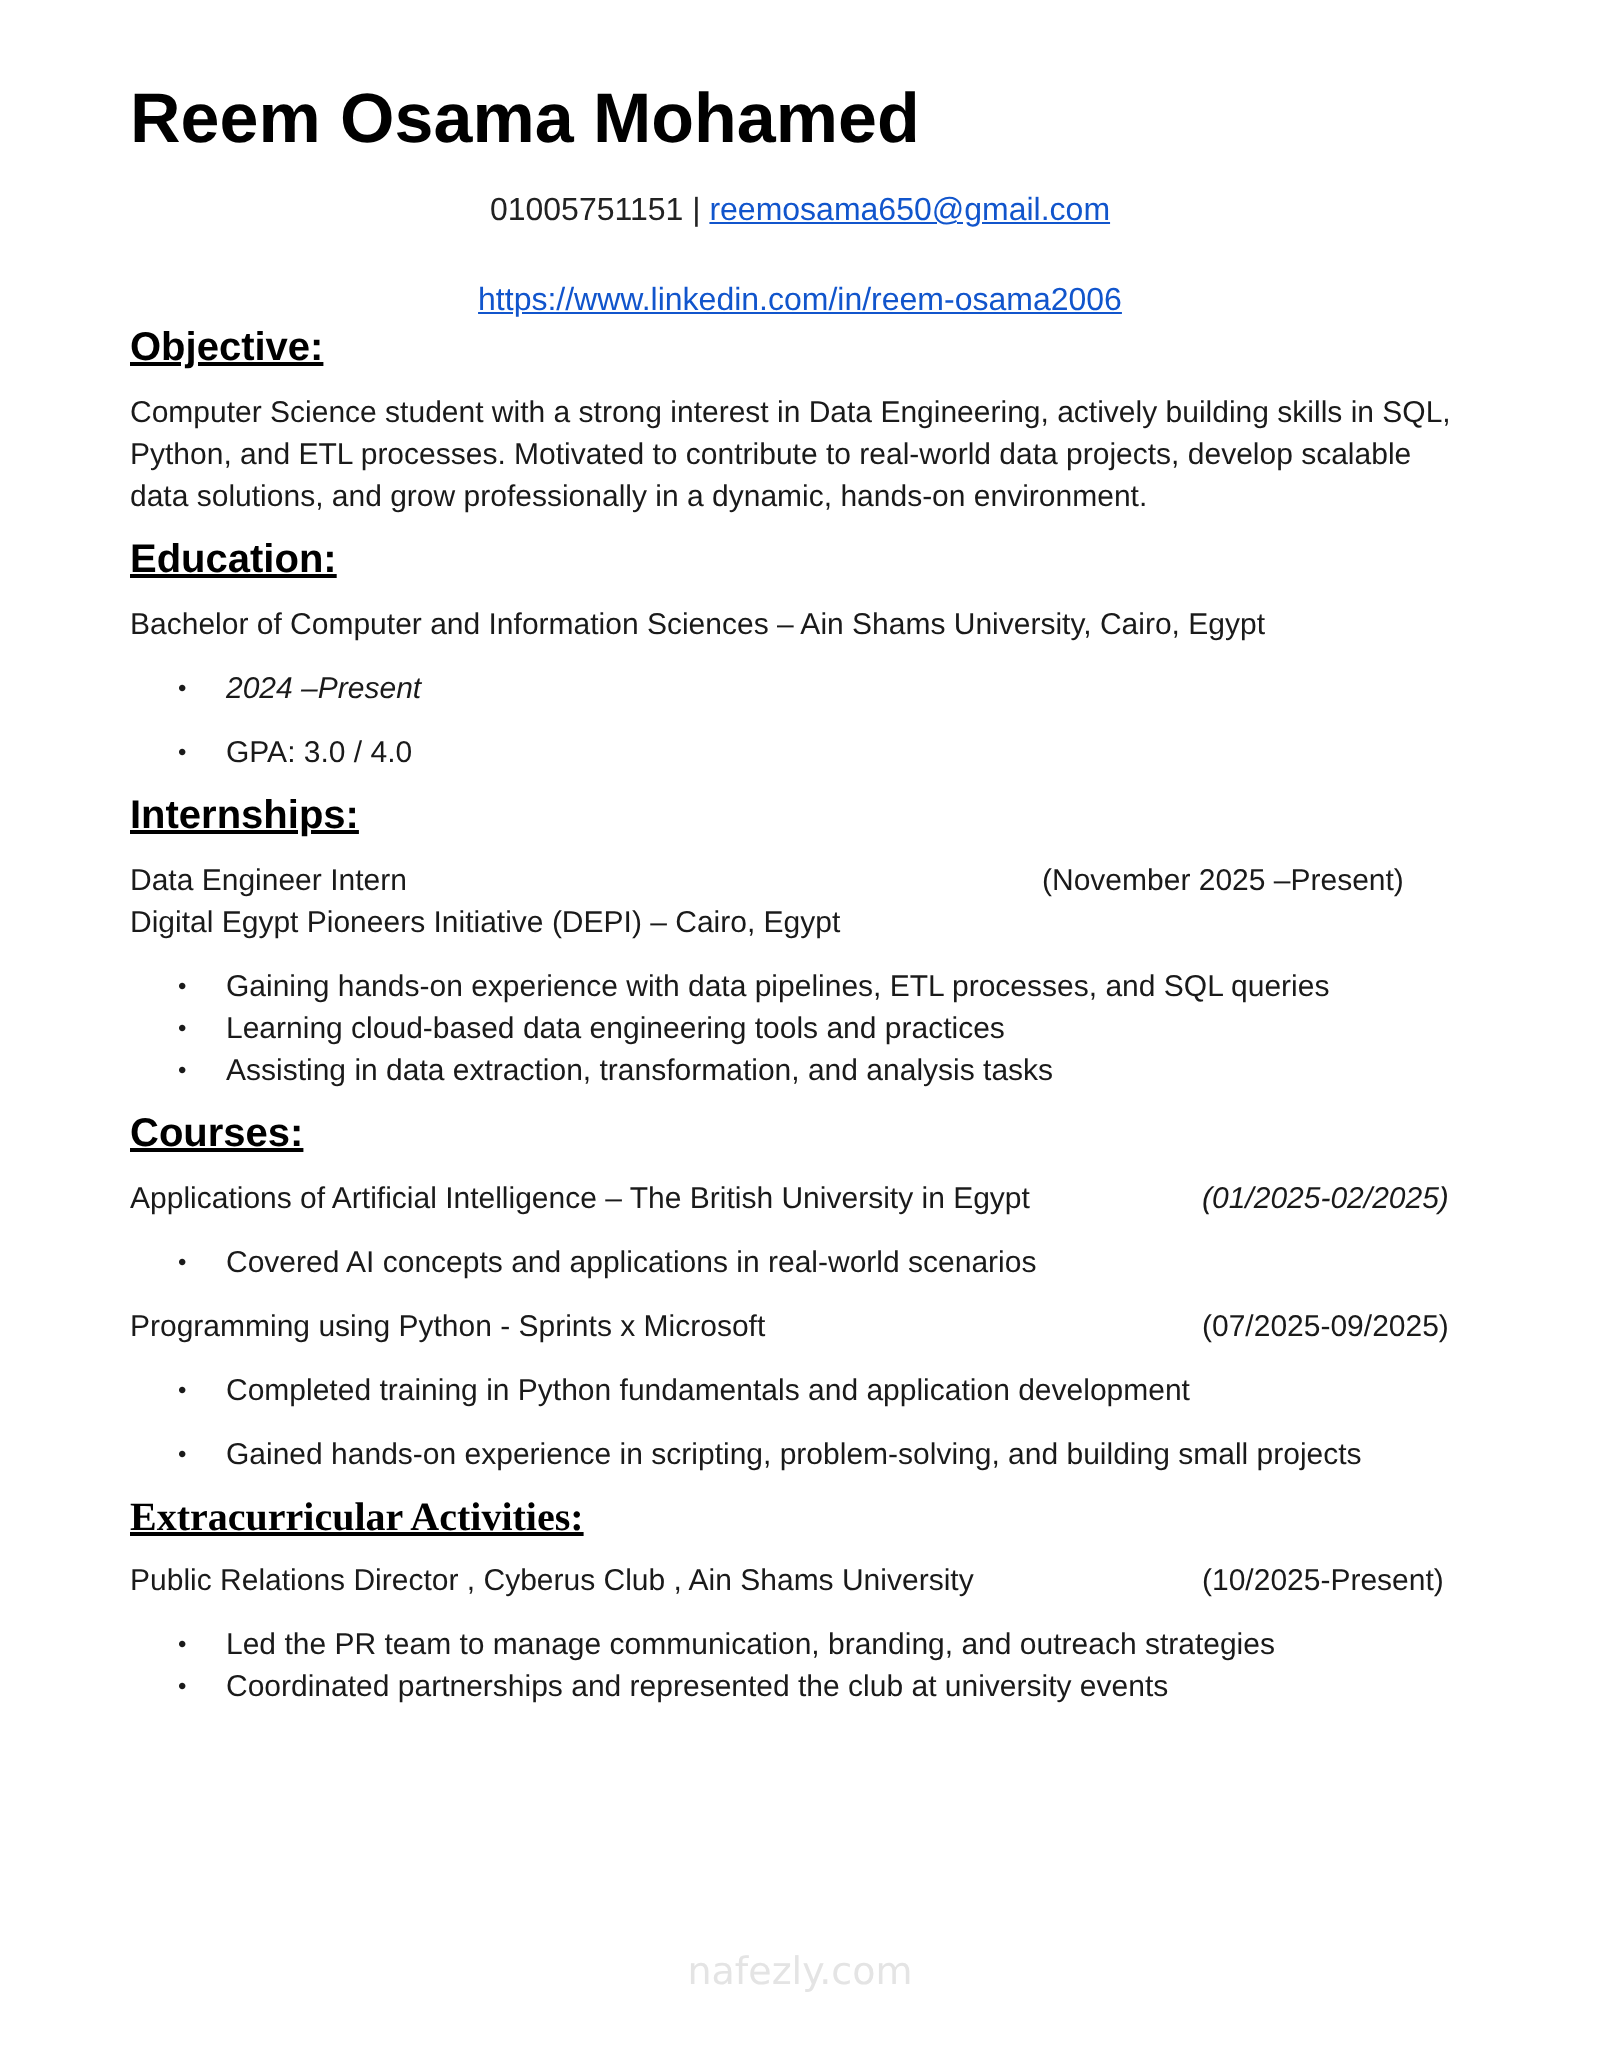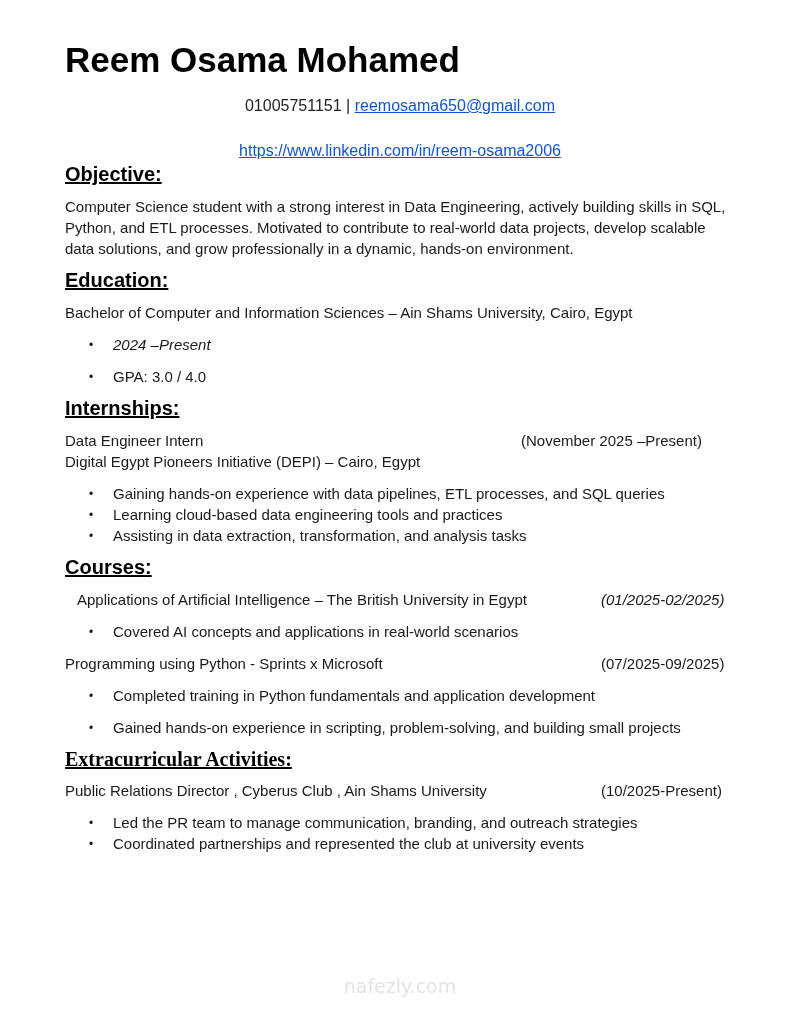--- a/index.html
+++ b/index.html
@@ -146,21 +146,21 @@
     <span class="dot">•</span><span>Gaining hands-on experience with data pipelines, ETL processes, and SQL queries</span>
   </div>
   <div class="bullet" style="top:504px;">
     <span class="dot">•</span><span>Learning cloud-based data engineering tools and practices</span>
   </div>
   <div class="bullet" style="top:525px;">
     <span class="dot">•</span><span>Assisting in data extraction, transformation, and analysis tasks</span>
   </div>
 
   <div class="abs heading" style="top:557px;">Courses:</div>
-  <div class="abs" style="top:589px;margin-left:12px;">Applications of Artificial Intelligence – The British University in Egypt</div>
+  <div class="abs" style="top:589px;">Applications of Artificial Intelligence – The British University in Egypt</div>
   <div class="right italic" style="top:589px; left:536px;">(01/2025-02/2025)</div>
   <div class="bullet" style="top:621px;">
     <span class="dot">•</span><span>Covered AI concepts and applications in real-world scenarios</span>
   </div>
   <div class="abs" style="top:653px;">Programming using Python - Sprints x Microsoft</div>
   <div class="right" style="top:653px; left:536px;">(07/2025-09/2025)</div>
   <div class="bullet" style="top:685px;">
     <span class="dot">•</span><span>Completed training in Python fundamentals and application development</span>
   </div>
   <div class="bullet" style="top:717px;">

